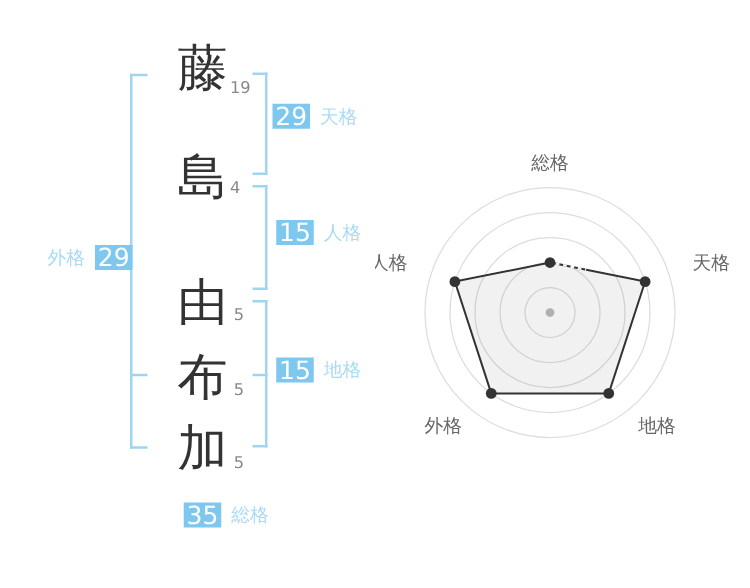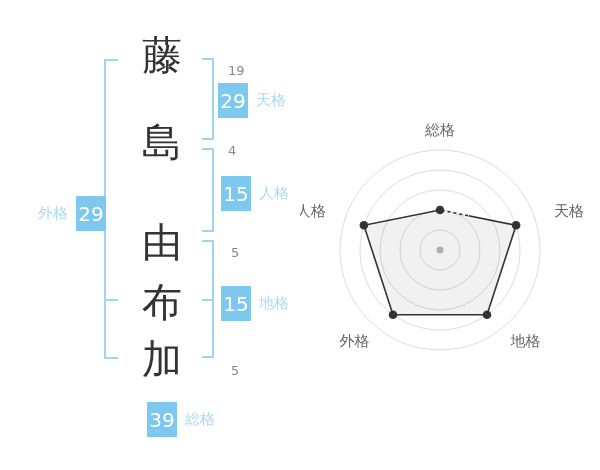--- a/index.html
+++ b/index.html
@@ -5,29 +5,29 @@
   html,body { margin:0; padding:0; background:#ffffff; }
   .stage {
     position:relative; width:600px; height:470px; background:#ffffff;
     font-family:"DejaVu Sans","Liberation Sans",sans-serif; overflow:hidden;
   }
   .kanji {
     position:absolute; width:44px; text-align:center;
     font-size:40px; line-height:42px; color:var(--ink,#333333);
   }
   .strokes {
-    position:absolute; font-size:13px; line-height:14px; color:var(--muted,#888888);margin-left:44px;
+    position:absolute; font-size:13px; line-height:14px; color:var(--muted,#888888);
   }
   .bracket { position:absolute; border:0 solid var(--bracket,#a0d5f1); box-sizing:border-box; }
   .bracket.opens-left  { border-top-width:2px; border-right-width:2px; border-bottom-width:2px; }
   .bracket.opens-right { border-top-width:2px; border-left-width:2px;  border-bottom-width:2px; }
   .tick { position:absolute; height:2px; background:var(--bracket,#a0d5f1); }
   .badge { position:absolute; display:flex; align-items:center; gap:8px; }
   .badge .num {
-    width:30px; height:35px; background:var(--accent,#7ec8f0); color:#ffffff;
+    width:30px; height:20px; background:var(--accent,#7ec8f0); color:#ffffff;
     font-size:20px; display:flex; align-items:center; justify-content:center; flex:none;
   }
   .badge .lbl { font-size:15px; color:var(--accent-light,#a9daf5); white-space:nowrap; }
   svg text { font-family:"DejaVu Sans","Liberation Sans",sans-serif; }
 </style>
 </head>
 <body>
 
 <div class="stage">
 
@@ -68,21 +68,21 @@
     <span class="num">15</span>
     <span class="lbl">地格</span>
   </div>
 
   <div class="badge" style="left:38px;top:196px">
     <span class="lbl">外格</span>
     <span class="num">29</span>
   </div>
 
   <div class="badge" style="left:147px;top:402px">
-    <span class="num">39</span>
+    <span class="num">35</span>
     <span class="lbl">総格</span>
   </div>
 
   <svg width="300" height="270" viewBox="0 0 300 270" style="position:absolute;left:300px;top:108px">
       <circle cx="140" cy="142" r="20.0" fill="none" stroke="#dddddd" stroke-width="1"></circle>
       <circle cx="140" cy="142" r="40.0" fill="none" stroke="#dddddd" stroke-width="1"></circle>
       <circle cx="140" cy="142" r="60.0" fill="none" stroke="#dddddd" stroke-width="1"></circle>
       <circle cx="140" cy="142" r="80.0" fill="none" stroke="#dddddd" stroke-width="1"></circle>
       <circle cx="140" cy="142" r="100.0" fill="none" stroke="#dddddd" stroke-width="1"></circle>
       <circle cx="140" cy="142" r="3.5" fill="#bbbbbb"></circle>

